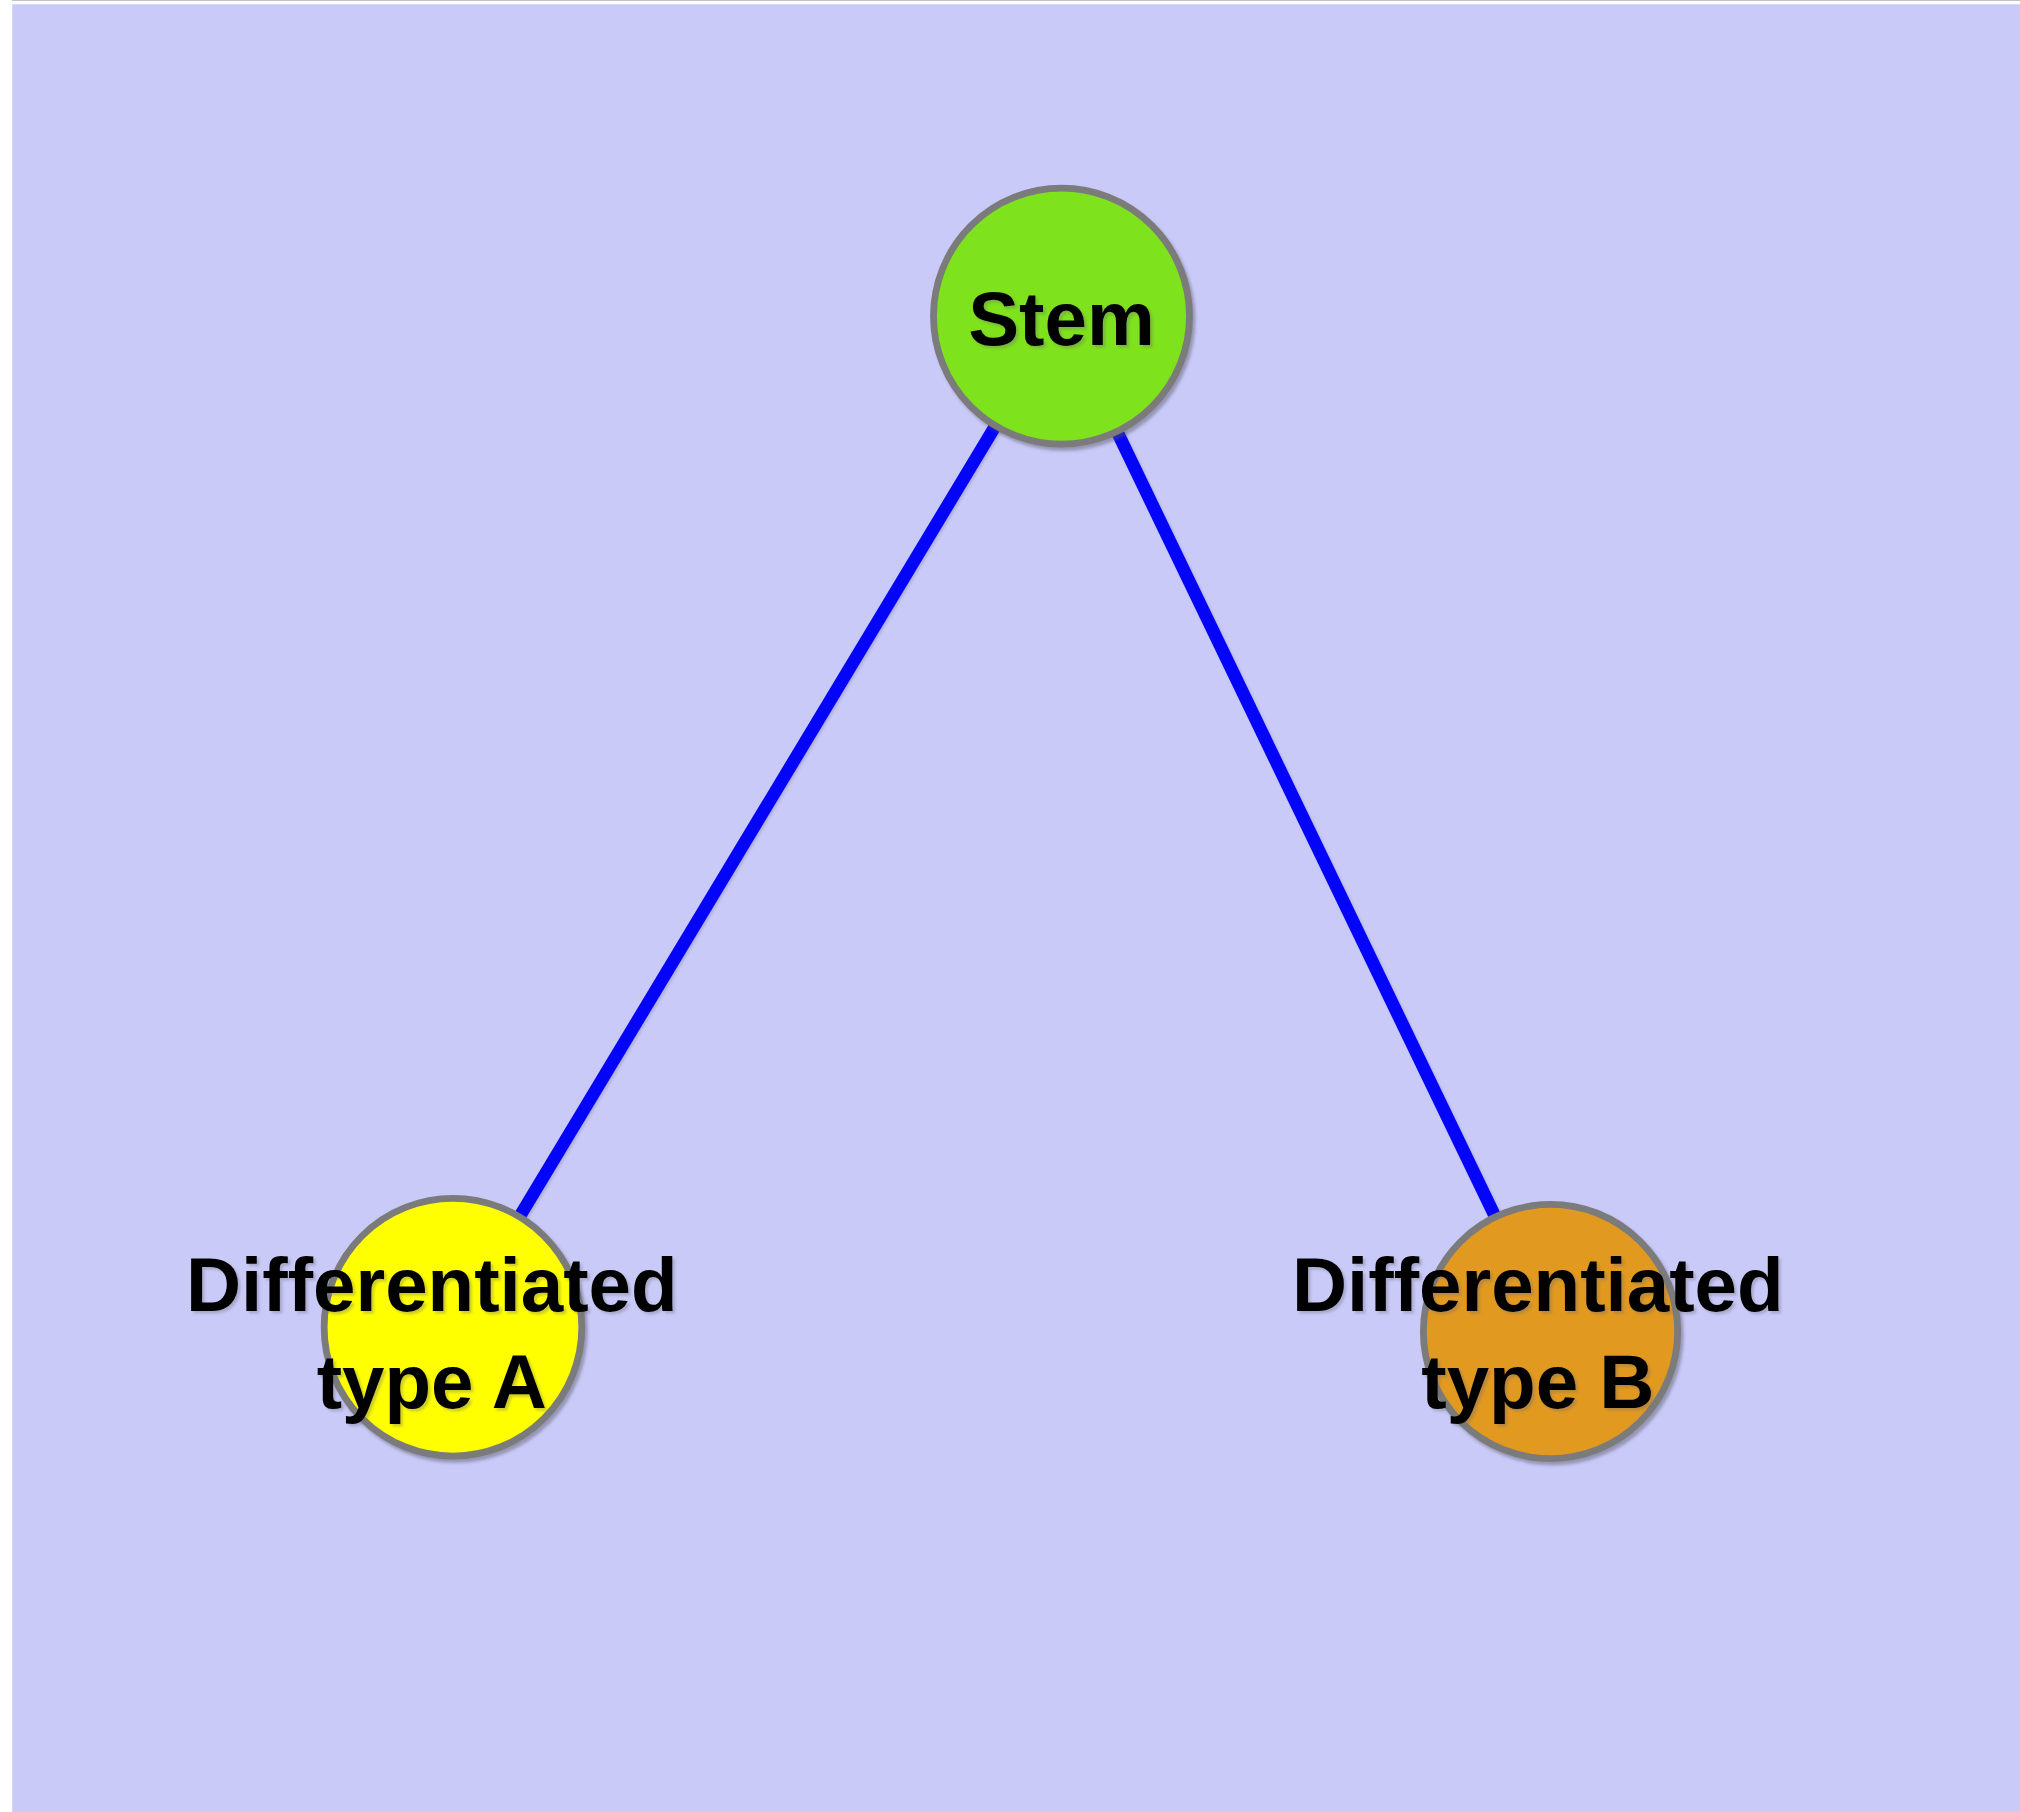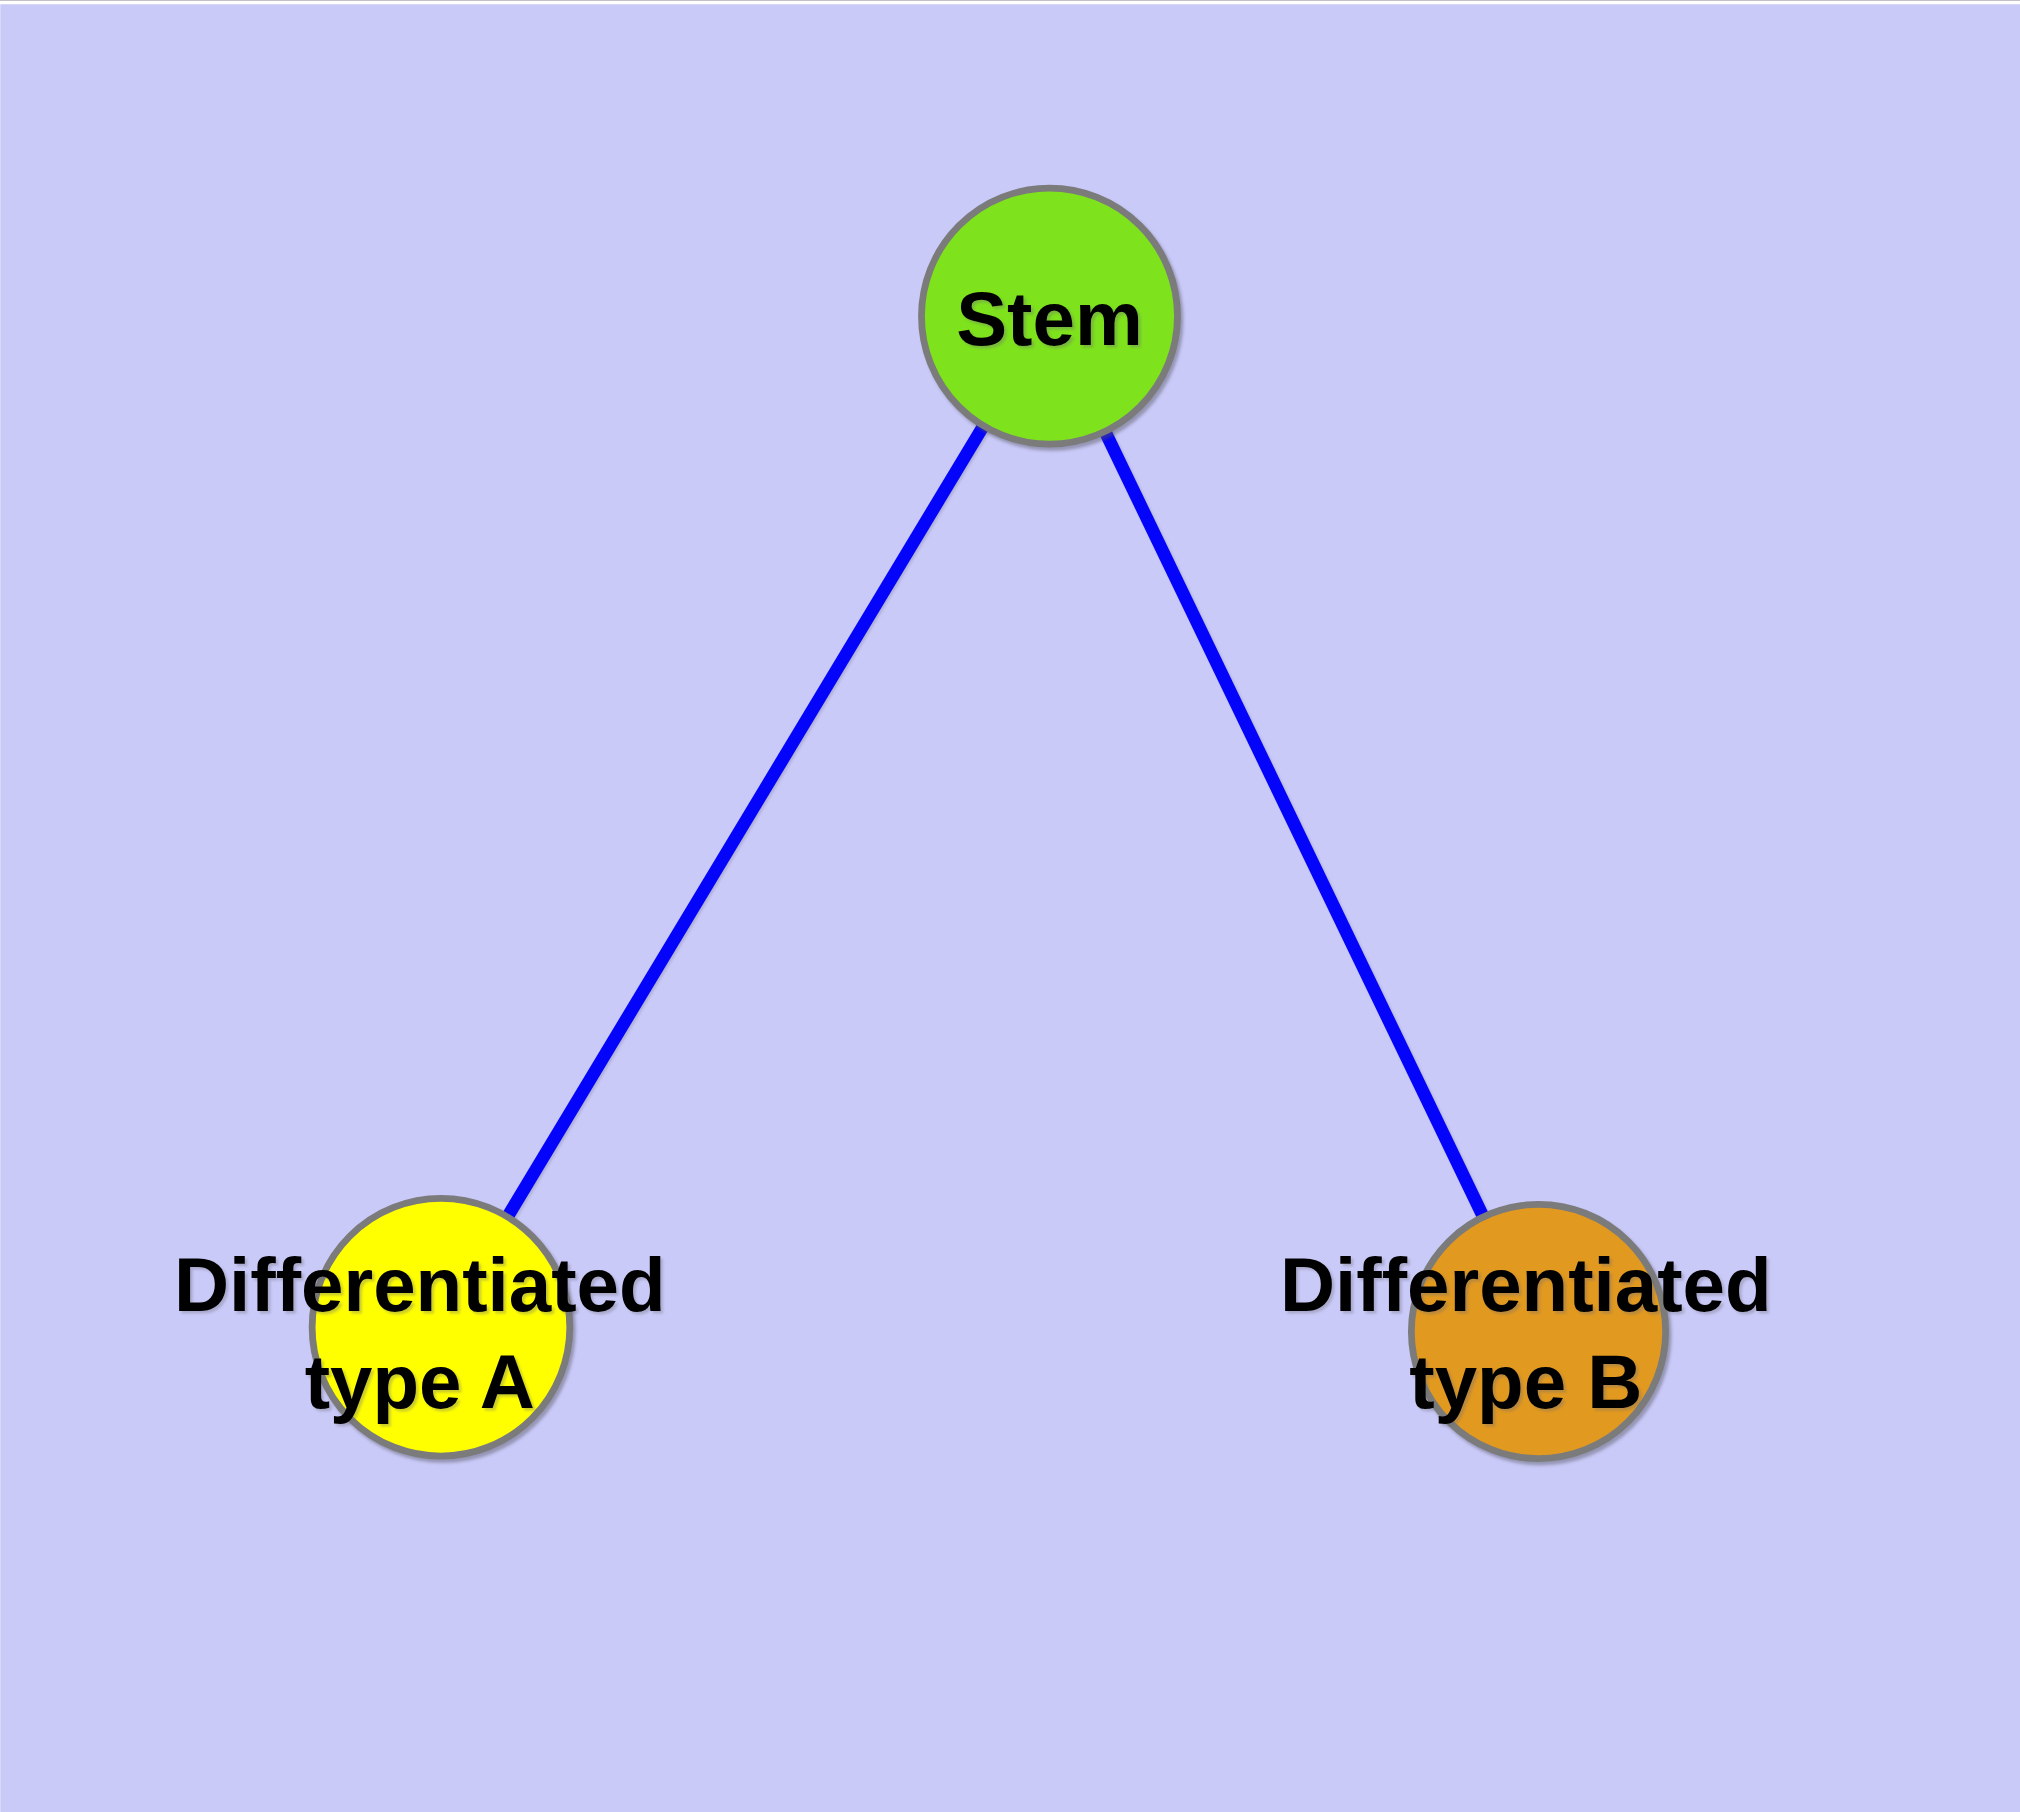--- a/index.html
+++ b/index.html
@@ -6,21 +6,21 @@
     margin: 0;
     padding: 0;
     width: 2021px;
     height: 1812px;
     background: #ffffff;
     overflow: hidden;
     font-family: "Liberation Sans", sans-serif;
   }
   .stage {
     position: absolute;
-    left: 0; top: 0;
+    left: 12px; top: 0;
     width: 1971px;
     height: 1812px;
     text-decoration: underline;
   }
   .top-hairline {
     position: absolute;
     left: 0; top: 0;
     width: 2021px;
     height: 0.8px;
     background: #c2c2c6;

